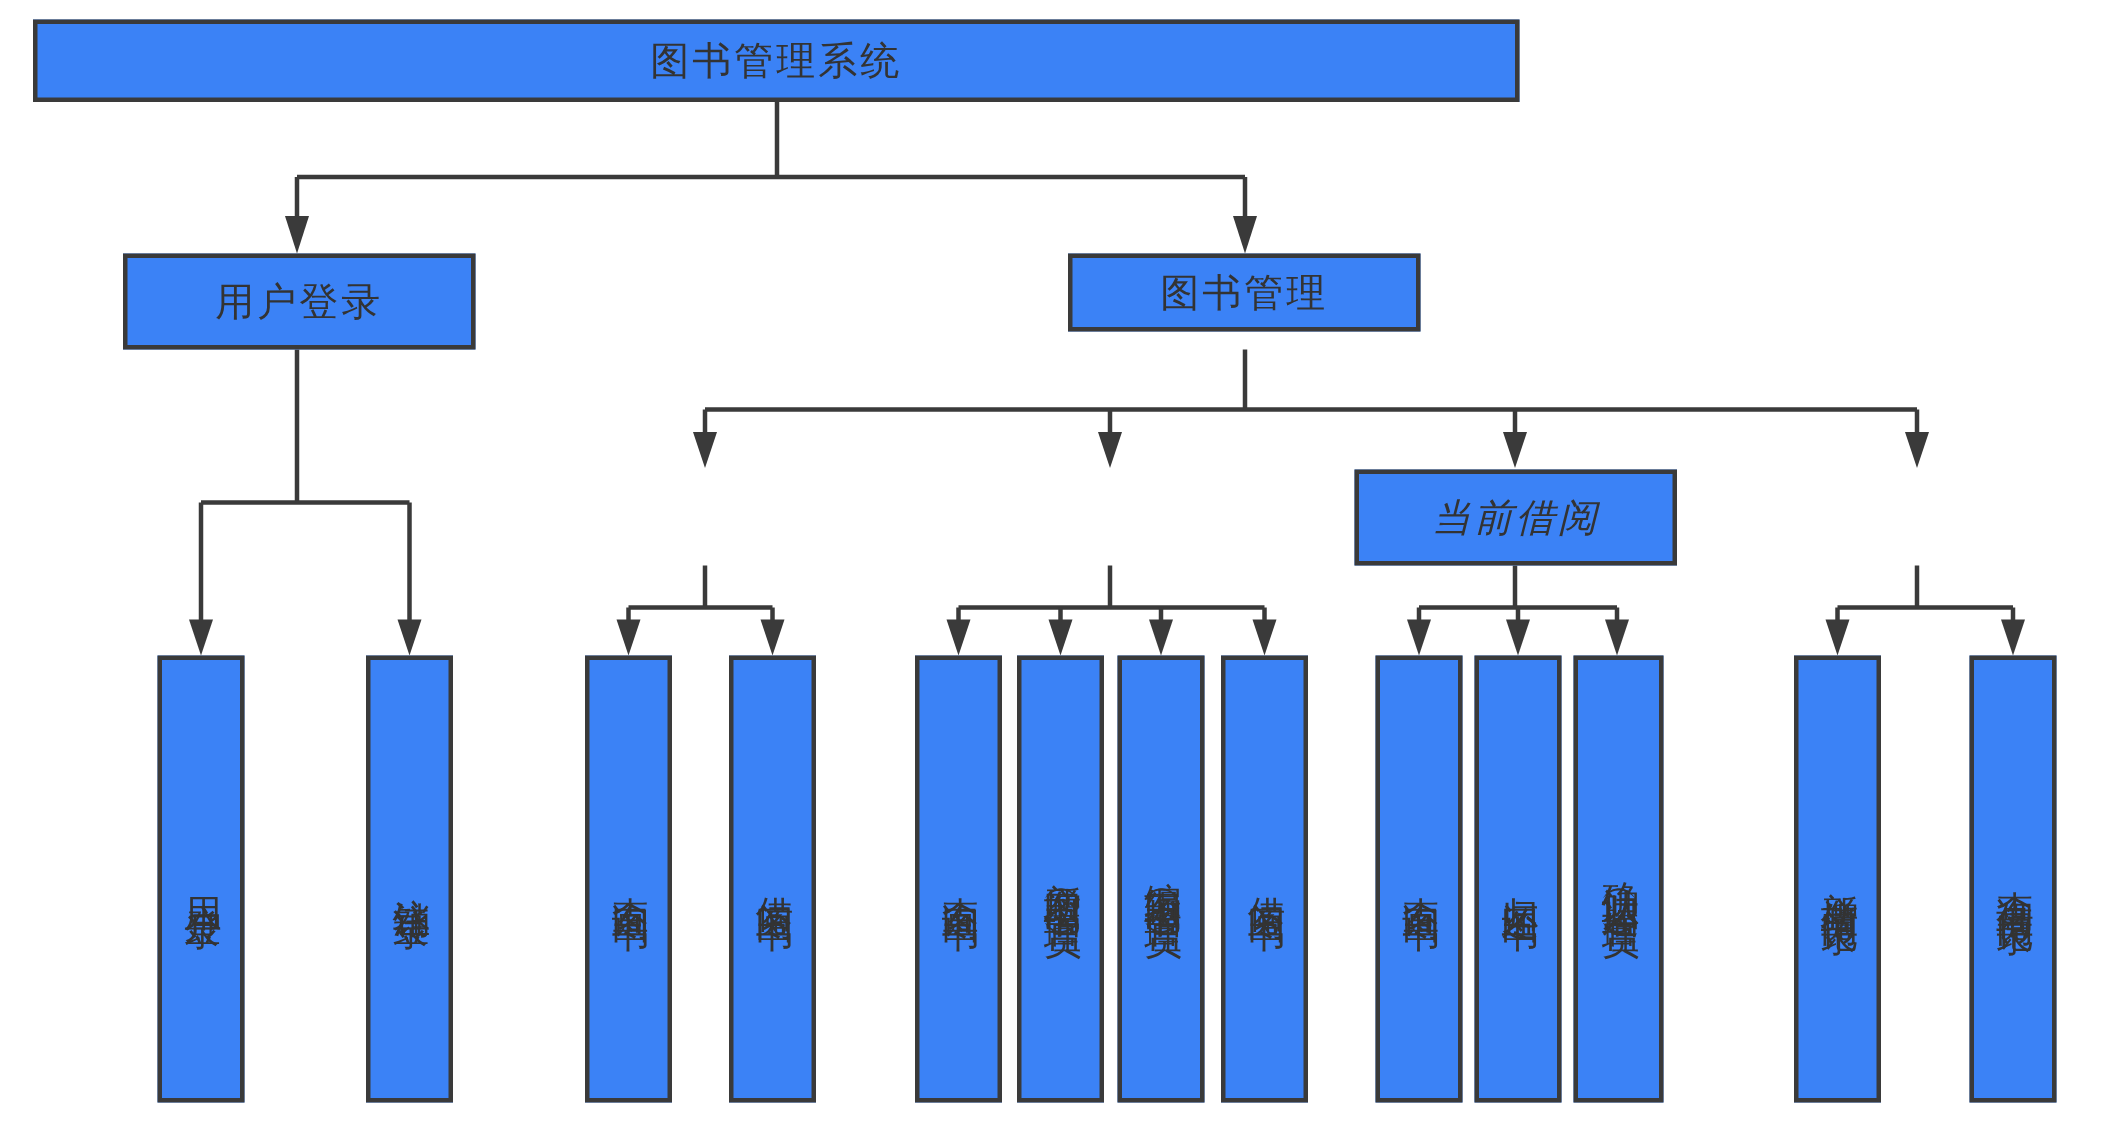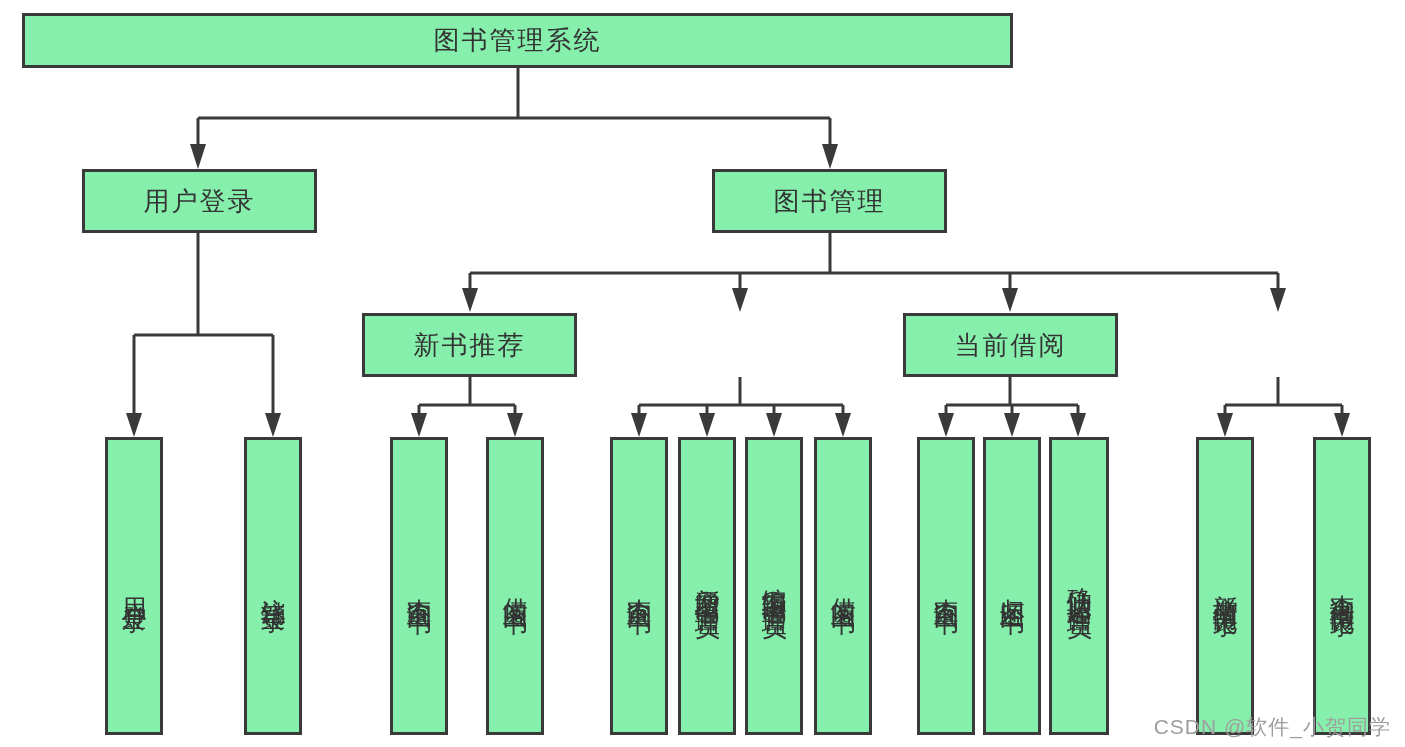--- a/index.html
+++ b/index.html
@@ -19,21 +19,21 @@
     position: absolute;
     left: 0;
     top: 0;
     width: 1405px;
     height: 747px;
   }
   .node {
     position: absolute;
     box-sizing: border-box;
     border: 3px solid #3a3a3a;
-    background: #86efac;
+    background: #3b82f6;
     display: flex;
     align-items: center;
     justify-content: center;
     color: #333333;
     font-size: 26px;
     letter-spacing: 2px;
     text-align: right;
     line-height: 1.1;
   }
   .node.hbox {
@@ -124,37 +124,35 @@
       <polygon points="1004,413 1020,413 1012,437"></polygon>
       <polygon points="1070,413 1086,413 1078,437"></polygon>
       <polygon points="1217,413 1233,413 1225,437"></polygon>
       <polygon points="1334,413 1350,413 1342,437"></polygon>
     </g>
   </svg>
 
   <div class="node hbox" style="left:22px; top:13px; width:991px; height:55px;">图书管理系统</div>
 
   <div class="node hbox" style="left:82px; top:169px; width:235px; height:64px;">用户登录</div>
-  <div class="node hbox" style="left:712px; top:169px; width:235px; height:64px;">图书管理</div>
+  <div class="node hbox" style="left:712px; top:169px; width:235px; height:52px;">图书管理</div>
 
-  <div class="node hbox" style="left:362px; top:313px; width:215px; height:64px;">新书推荐</div>
-  <div class="node hbox" style="left:903px; top:313px; width:215px; height:64px;">当前借阅</div>
+  <div class="node hbox" style="left:903px; top:313px; width:215px; height:64px;font-style:italic;">当前借阅</div>
 
   <div class="node vbox" style="left:105px;">用户登录</div>
   <div class="node vbox" style="left:244px;">注销登录</div>
 
   <div class="node vbox" style="left:390px;">查询图书</div>
   <div class="node vbox" style="left:486px;">借阅图书</div>
 
   <div class="node vbox" style="left:610px;">查询图书</div>
   <div class="node vbox" style="left:678px;">新增图书（管理员）</div>
   <div class="node vbox" style="left:745px;">编辑图书（管理员）</div>
   <div class="node vbox" style="left:814px;">借阅图书</div>
 
   <div class="node vbox" style="left:917px;">查询图书</div>
   <div class="node vbox" style="left:983px;">归还图书</div>
   <div class="node vbox" style="left:1049px; width:60px;">确认归还（管理员）</div>
 
   <div class="node vbox" style="left:1196px;">新增借阅记录</div>
   <div class="node vbox" style="left:1313px;">查询借阅记录</div>
 
-  <div id="watermark">CSDN @软件_小贺同学</div>
 </div>
 
 </body></html>

